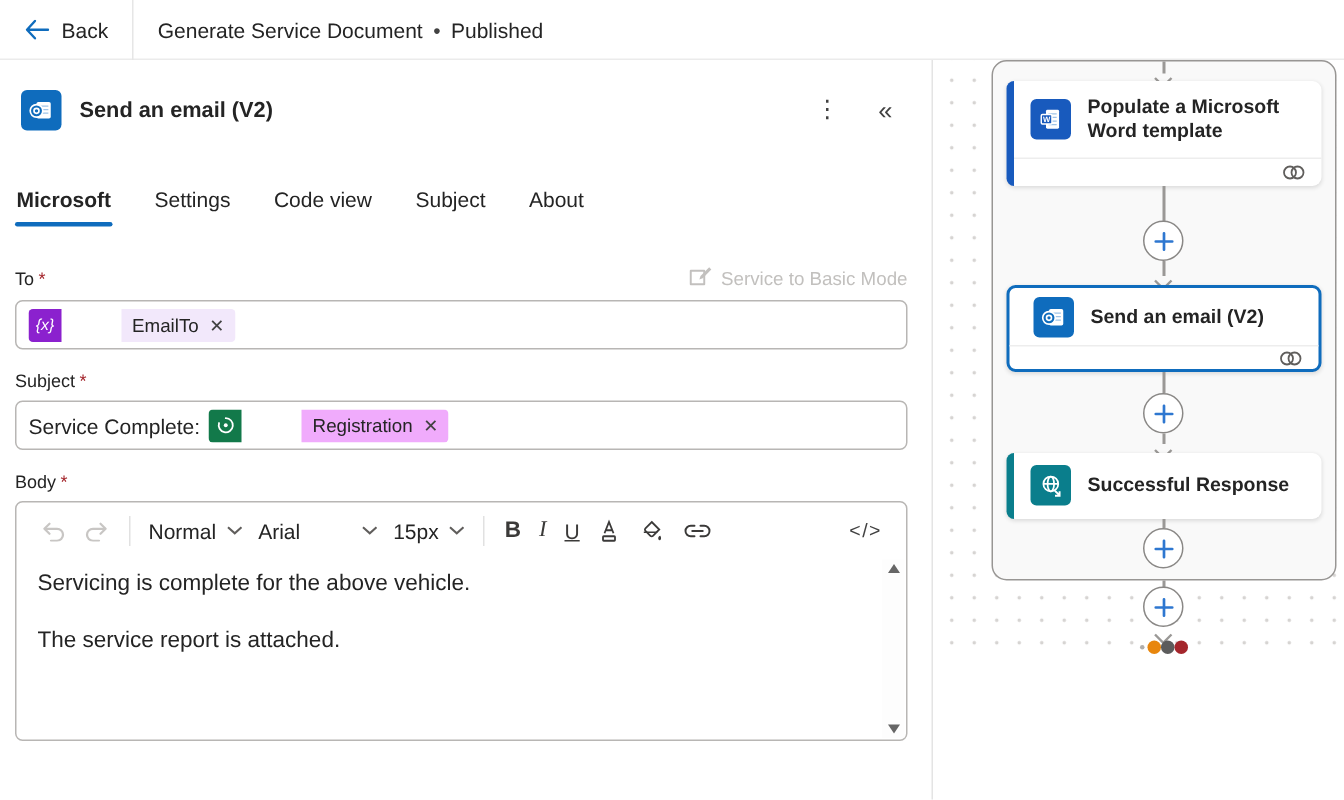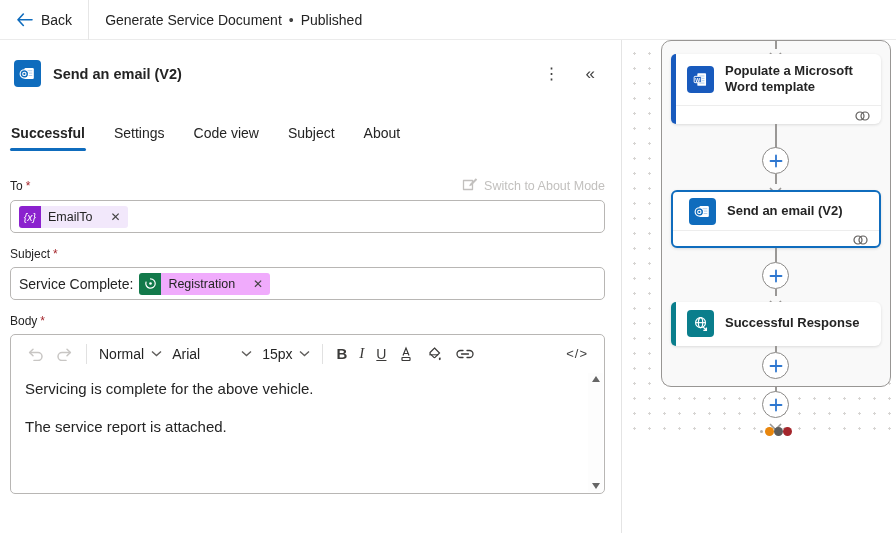--- a/index.html
+++ b/index.html
@@ -41,21 +41,21 @@
   .req { color:#a4262c; margin-left:3px; }
   .basic-mode { display:flex; align-items:center; gap:6px; background:none; border:none;
     color:#c2c0be; font-size:12.5px; cursor:default; font-family:inherit; }
 
   .input-box { height:33px; border:1px solid #b8b6b4; border-radius:5px; display:flex;
     align-items:center; padding:0 8px; margin-bottom:14px; background:#fff; gap:6px; }
   .chip { display:flex; align-items:stretch; height:22px; border-radius:3px; overflow:hidden; }
   .chip-icon { width:22px; display:flex; align-items:center; justify-content:center; color:#fff; }
   .chip-icon.purple { background:#8b21ce; font-size:10.5px; font-style:italic; }
   .chip-icon.green { background:#12794a; }
-  .chip-body { display:flex; align-items:center; gap:18px; padding:0 7px; font-size:12.5px; color:#242424; }
+  .chip-body { display:flex; align-items:center; gap:7px; padding:0 7px; font-size:12.5px; color:#242424;margin-left:40px; }
   .chip-body.purple { background:#f2e8fb; }
   .chip-body.green { background:#f0abfc; }
   .chip-x { color:#424242; font-size:12px; cursor:pointer; }
   .plain-text { font-size:14px; color:#242424; }
 
   
   .editor { border:1px solid #b8b6b4; border-radius:5px; height:160px; position:relative; overflow:hidden; }
   .rte-toolbar { display:flex; align-items:center; height:37px; padding:0 10px; gap:0; }
   .tb-btn { background:none; border:none; cursor:pointer; color:#3b3a39; display:flex;
     align-items:center; justify-content:center; padding:4px 6px; font-family:inherit; font-size:14px; }
@@ -144,41 +144,41 @@
         <circle cx="8" cy="12.5" r="2.1" fill="none" stroke="#fff" stroke-width="1.4"></circle>
       </svg>
     </span>
     <span class="panel-title">Send an email (V2)</span>
     <span class="spacer"></span>
     <button class="icon-btn">⋮</button>
     <button class="icon-btn collapse-btn">«</button>
   </div>
 
   <nav class="tabs">
-    <button class="tab selected">Successful</button>
+    <button class="tab selected">Microsoft</button>
     <button class="tab">Settings</button>
     <button class="tab">Code view</button>
     <button class="tab">Subject</button>
     <button class="tab">About</button>
   </nav>
 
   <div class="form">
 
     <div class="field-label-row">
       <span class="field-label">
         <span>To</span><span class="req">*</span>
       </span>
       <button class="basic-mode">
         <span>
           <svg width="16" height="14" viewBox="0 0 16 14" fill="none" stroke="#c2c0be" stroke-width="1.3">
             <path d="M1.5 3.5h9v9h-9z" stroke-linejoin="round"></path>
             <path d="M13.8 1.2 8 7l-.8 2.3L9.5 8.5l5.7-5.8z" fill="#c2c0be" stroke="none"></path>
           </svg>
         </span>
-        <span>Switch to About Mode</span>
+        <span>Service to Basic Mode</span>
       </button>
     </div>
     <div class="input-box">
       <span class="chip">
         <span class="chip-icon purple">{x}</span>
         <span class="chip-body purple">
           <span>EmailTo</span>
           <span class="chip-x">✕</span>
         </span>
       </span>

